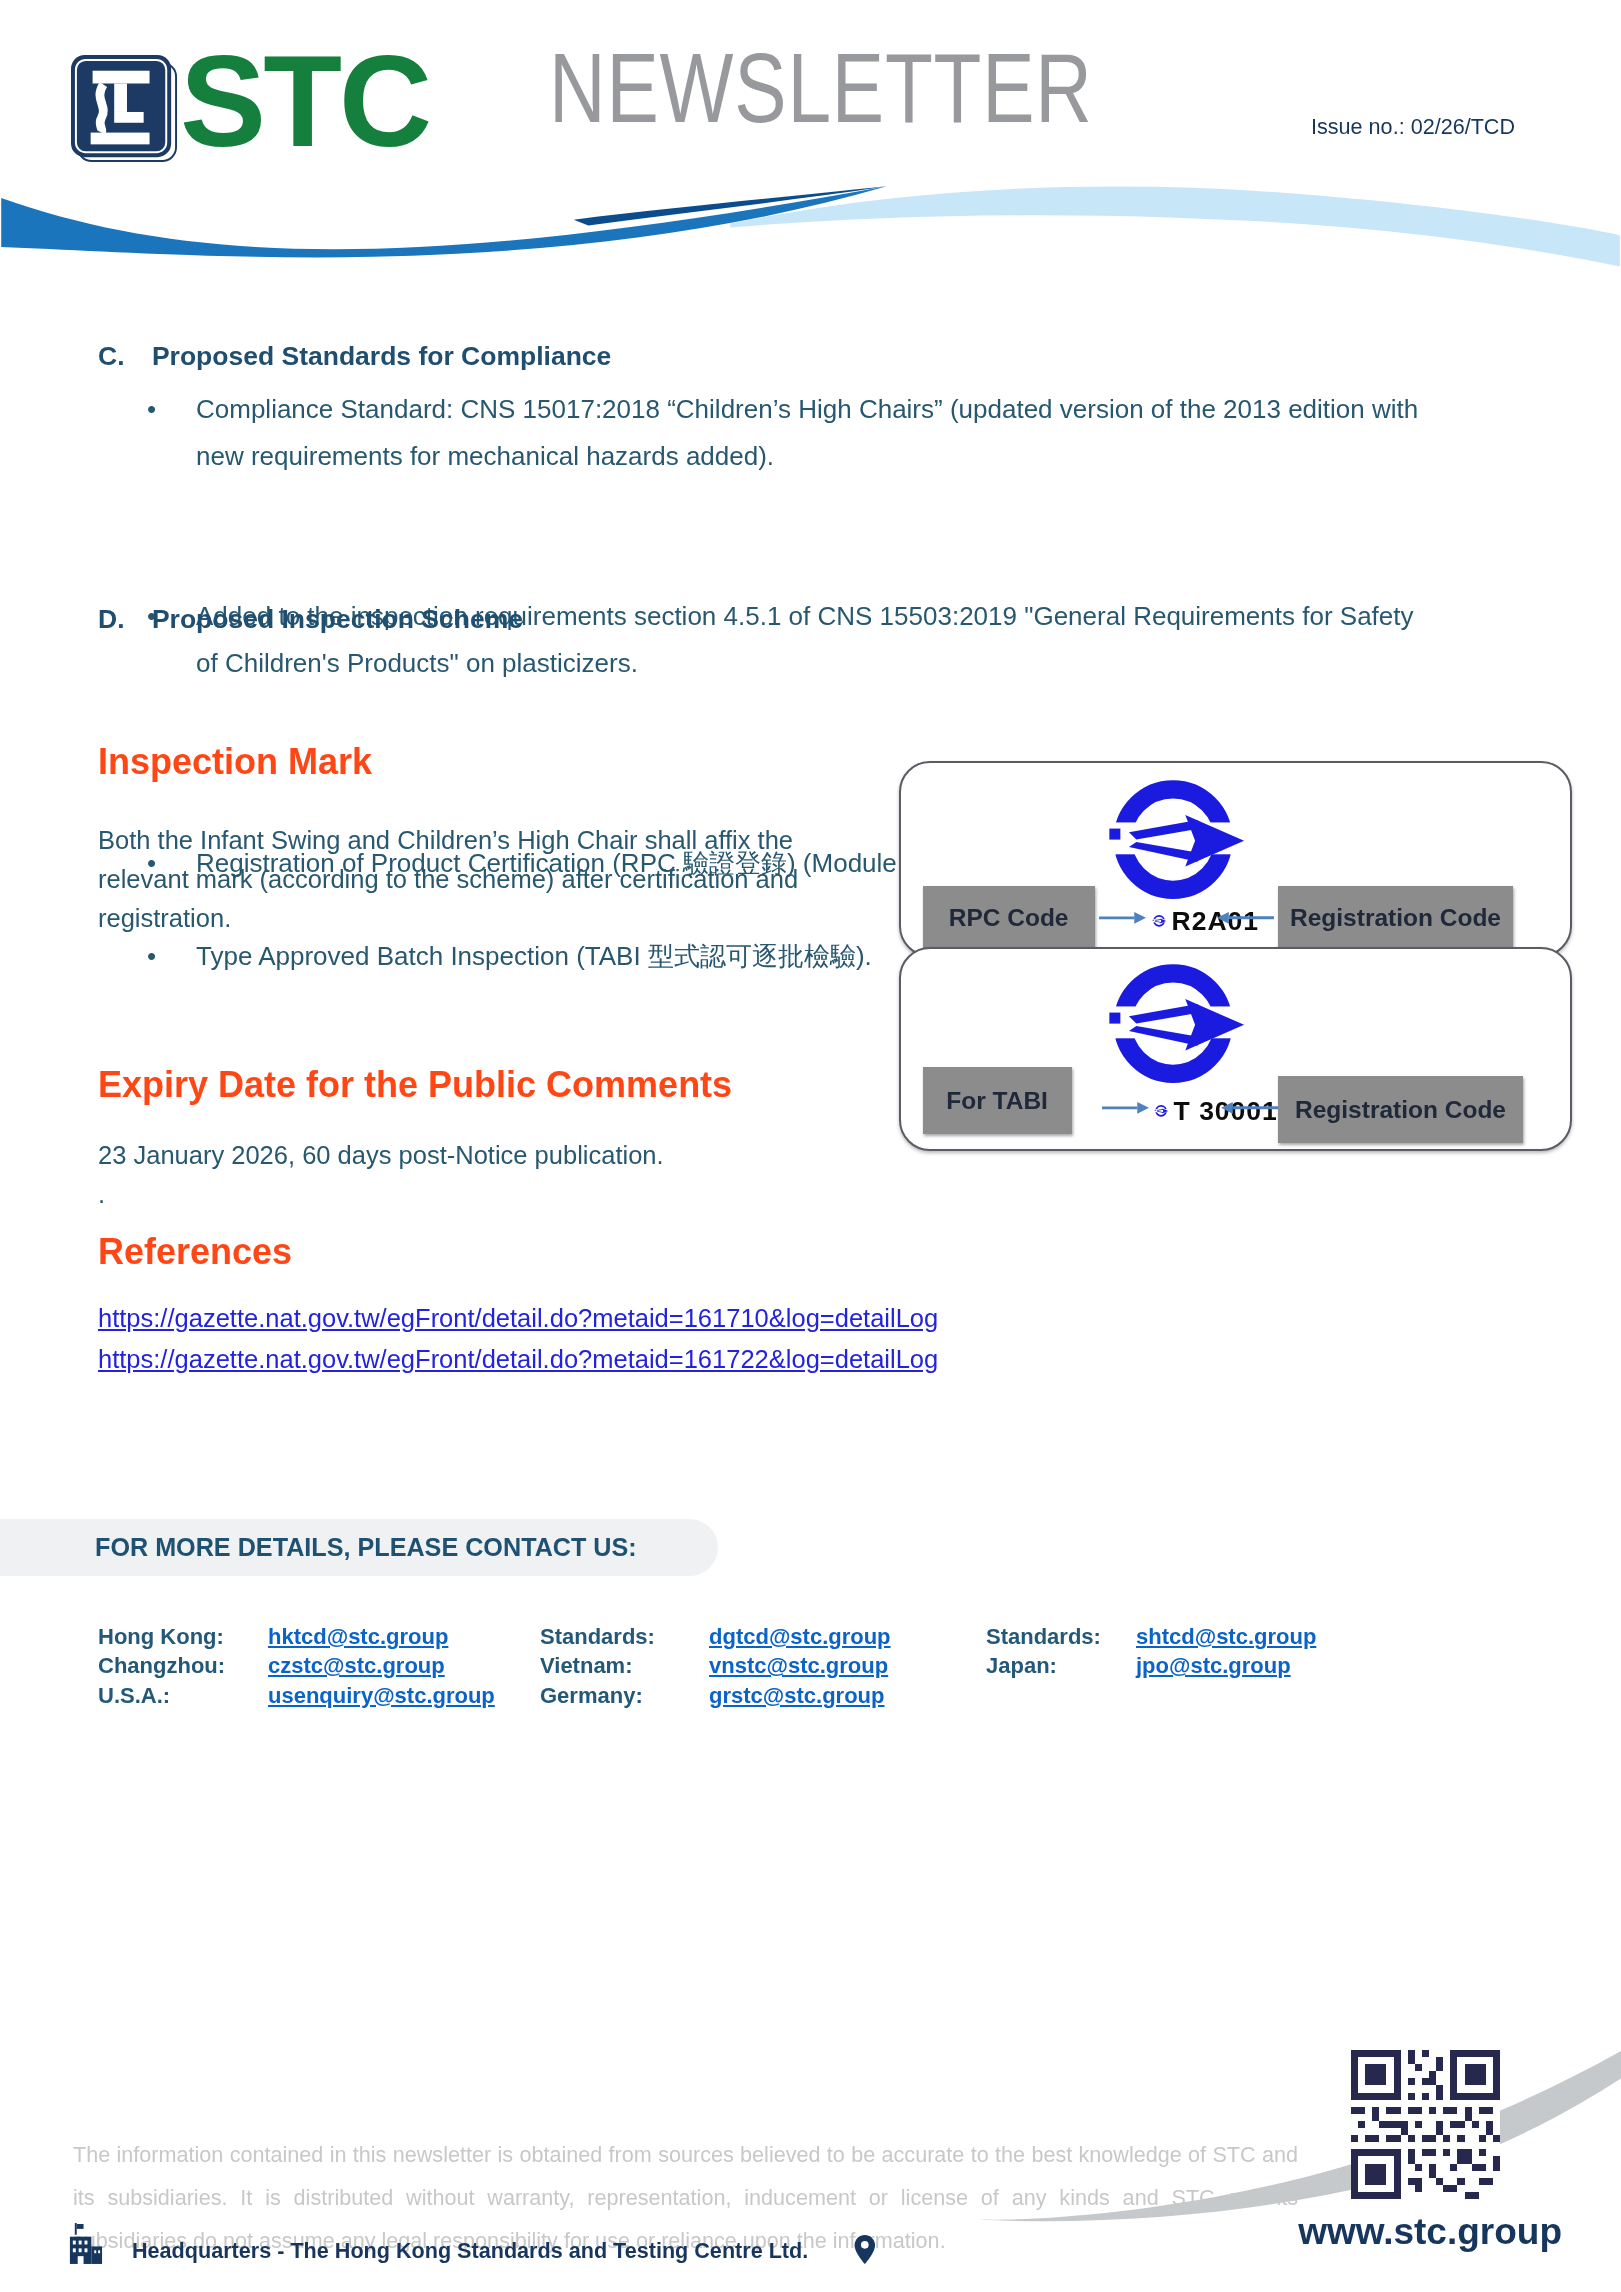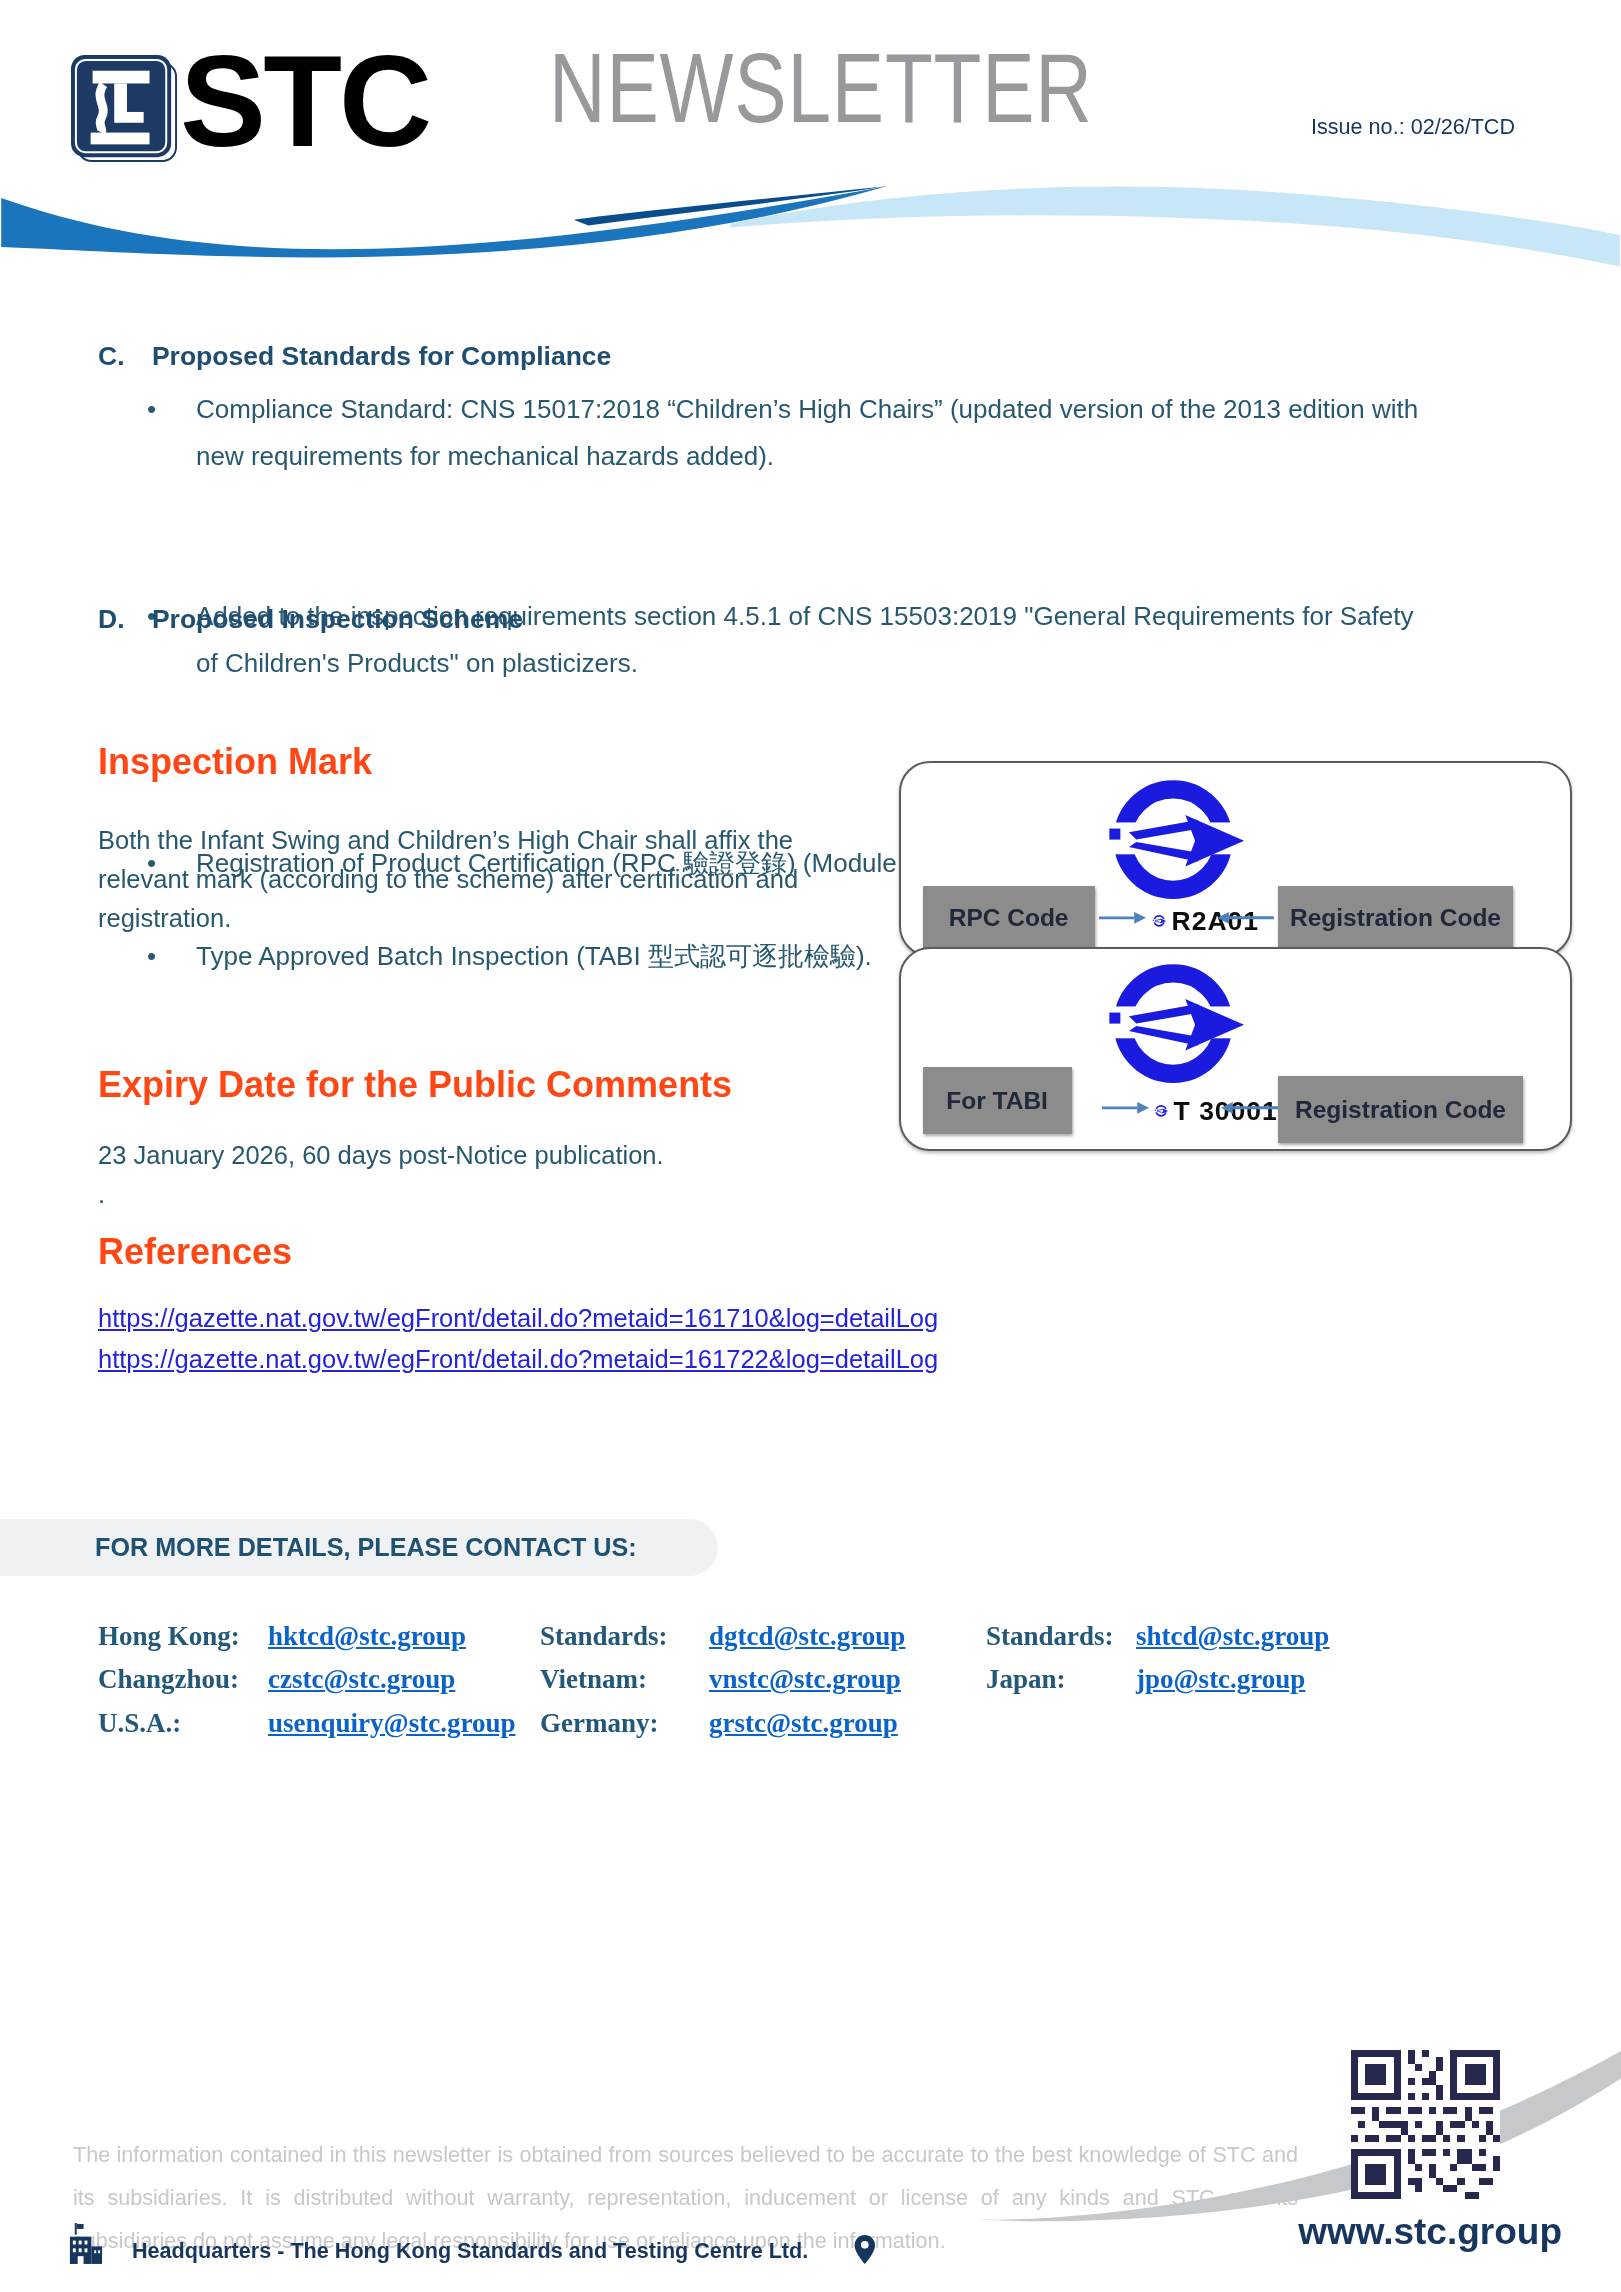--- a/index.html
+++ b/index.html
@@ -1,21 +1,21 @@
 <!DOCTYPE html>
 <html><head>
 <meta charset="utf-8">
 <style>
   html,body{margin:0;padding:0;background:#fff;}
   body{font-family:"Liberation Sans","DejaVu Sans",sans-serif;}
   .page{position:relative;width:1621px;height:2293px;background:#fff;overflow:hidden;}
   .abs{position:absolute;}
 
   
-  .brand-word{font-weight:bold;color:#000000;font-size:129px;line-height:1;letter-spacing:-2.9px;}
+  .brand-word{font-weight:bold;color:#15803d;font-size:129px;line-height:1;letter-spacing:-2.9px;}
   .nl-title{font-size:98px;color:#98999C;letter-spacing:1px;transform:scaleX(.8);transform-origin:left top;line-height:1;}
   .issue{font-size:21.6px;color:#17365D;}
 
   
   .sec-h{display:flex;gap:27.4px;font-size:26.5px;font-weight:bold;color:#1F4E70;}
   .bullet{font-size:26px;color:#27586F;line-height:1.82;width:1343px;padding-left:98px;box-sizing:border-box;position:relative;}
   .bullet::before{content:"\2022";position:absolute;left:49px;top:0;color:#27586F;}
   .orange-h{font-size:36px;font-weight:bold;color:#FF4716;}
   .body-par{font-size:25.5px;color:#27586F;line-height:39px;width:774px;}
   .plain{font-size:25.5px;color:#27586F;}
@@ -24,21 +24,21 @@
   
   .card{position:absolute;left:899px;width:669px;background:#fff;border:2px solid #5A5B63;border-radius:31px;box-shadow:0 2px 3.9px rgba(0,0,0,.28);}
   .gbox{position:absolute;background:#8C8C8C;box-shadow:1px 2px 2.9px rgba(0,0,0,.35);display:flex;align-items:center;justify-content:center;font-weight:bold;font-size:24.5px;color:#20293A;}
   .code{position:absolute;font-size:26.5px;font-weight:bold;color:#0d0d0d;letter-spacing:1px;display:flex;align-items:center;gap:4.9px;}
   .mini-mark{width:14.7px;height:14.7px;}
   .arrow-svg{position:absolute;}
 
   
   .banner{position:absolute;left:0;top:1519px;width:698px;height:57px;background:#F0F1F2;border-radius:0 29px 29px 0;padding-left:20px;}
   .banner-text{position:absolute;left:95px;top:0;line-height:57px;font-size:26.5px;font-weight:bold;color:#1F5173;transform:scaleX(.95);transform-origin:left center;white-space:nowrap;}
-  .contact-grid{position:absolute;left:98px;top:1623px;display:grid;grid-template-columns:170px 272px 169px 277px 150px 235px;row-gap:16px;font-size:27px;line-height:27.4px;font-family:Liberation Serif, serif;}
+  .contact-grid{position:absolute;left:98px;top:1623px;display:grid;grid-template-columns:170px 272px 169px 277px 150px 235px;row-gap:2px;font-size:22px;line-height:27.4px;}
   .clabel{font-weight:bold;color:#235878;}
   .email{font-weight:bold;color:#0B63C8;text-decoration:underline;cursor:pointer;}
 
   
   .disclaimer{position:absolute;left:73px;top:2133px;width:1225px;font-size:21.6px;line-height:43px;color:#C8C8C8;text-align:justify;}
   .foot-row{position:absolute;left:67px;top:2223px;display:flex;align-items:flex-end;gap:28px;}
   .foot-text{font-size:21.6px;font-weight:bold;color:#17365D;white-space:nowrap;}
   .website{position:absolute;right:59px;top:2211px;font-size:37px;font-weight:bold;color:#17365D;}
 </style>
 </head>

